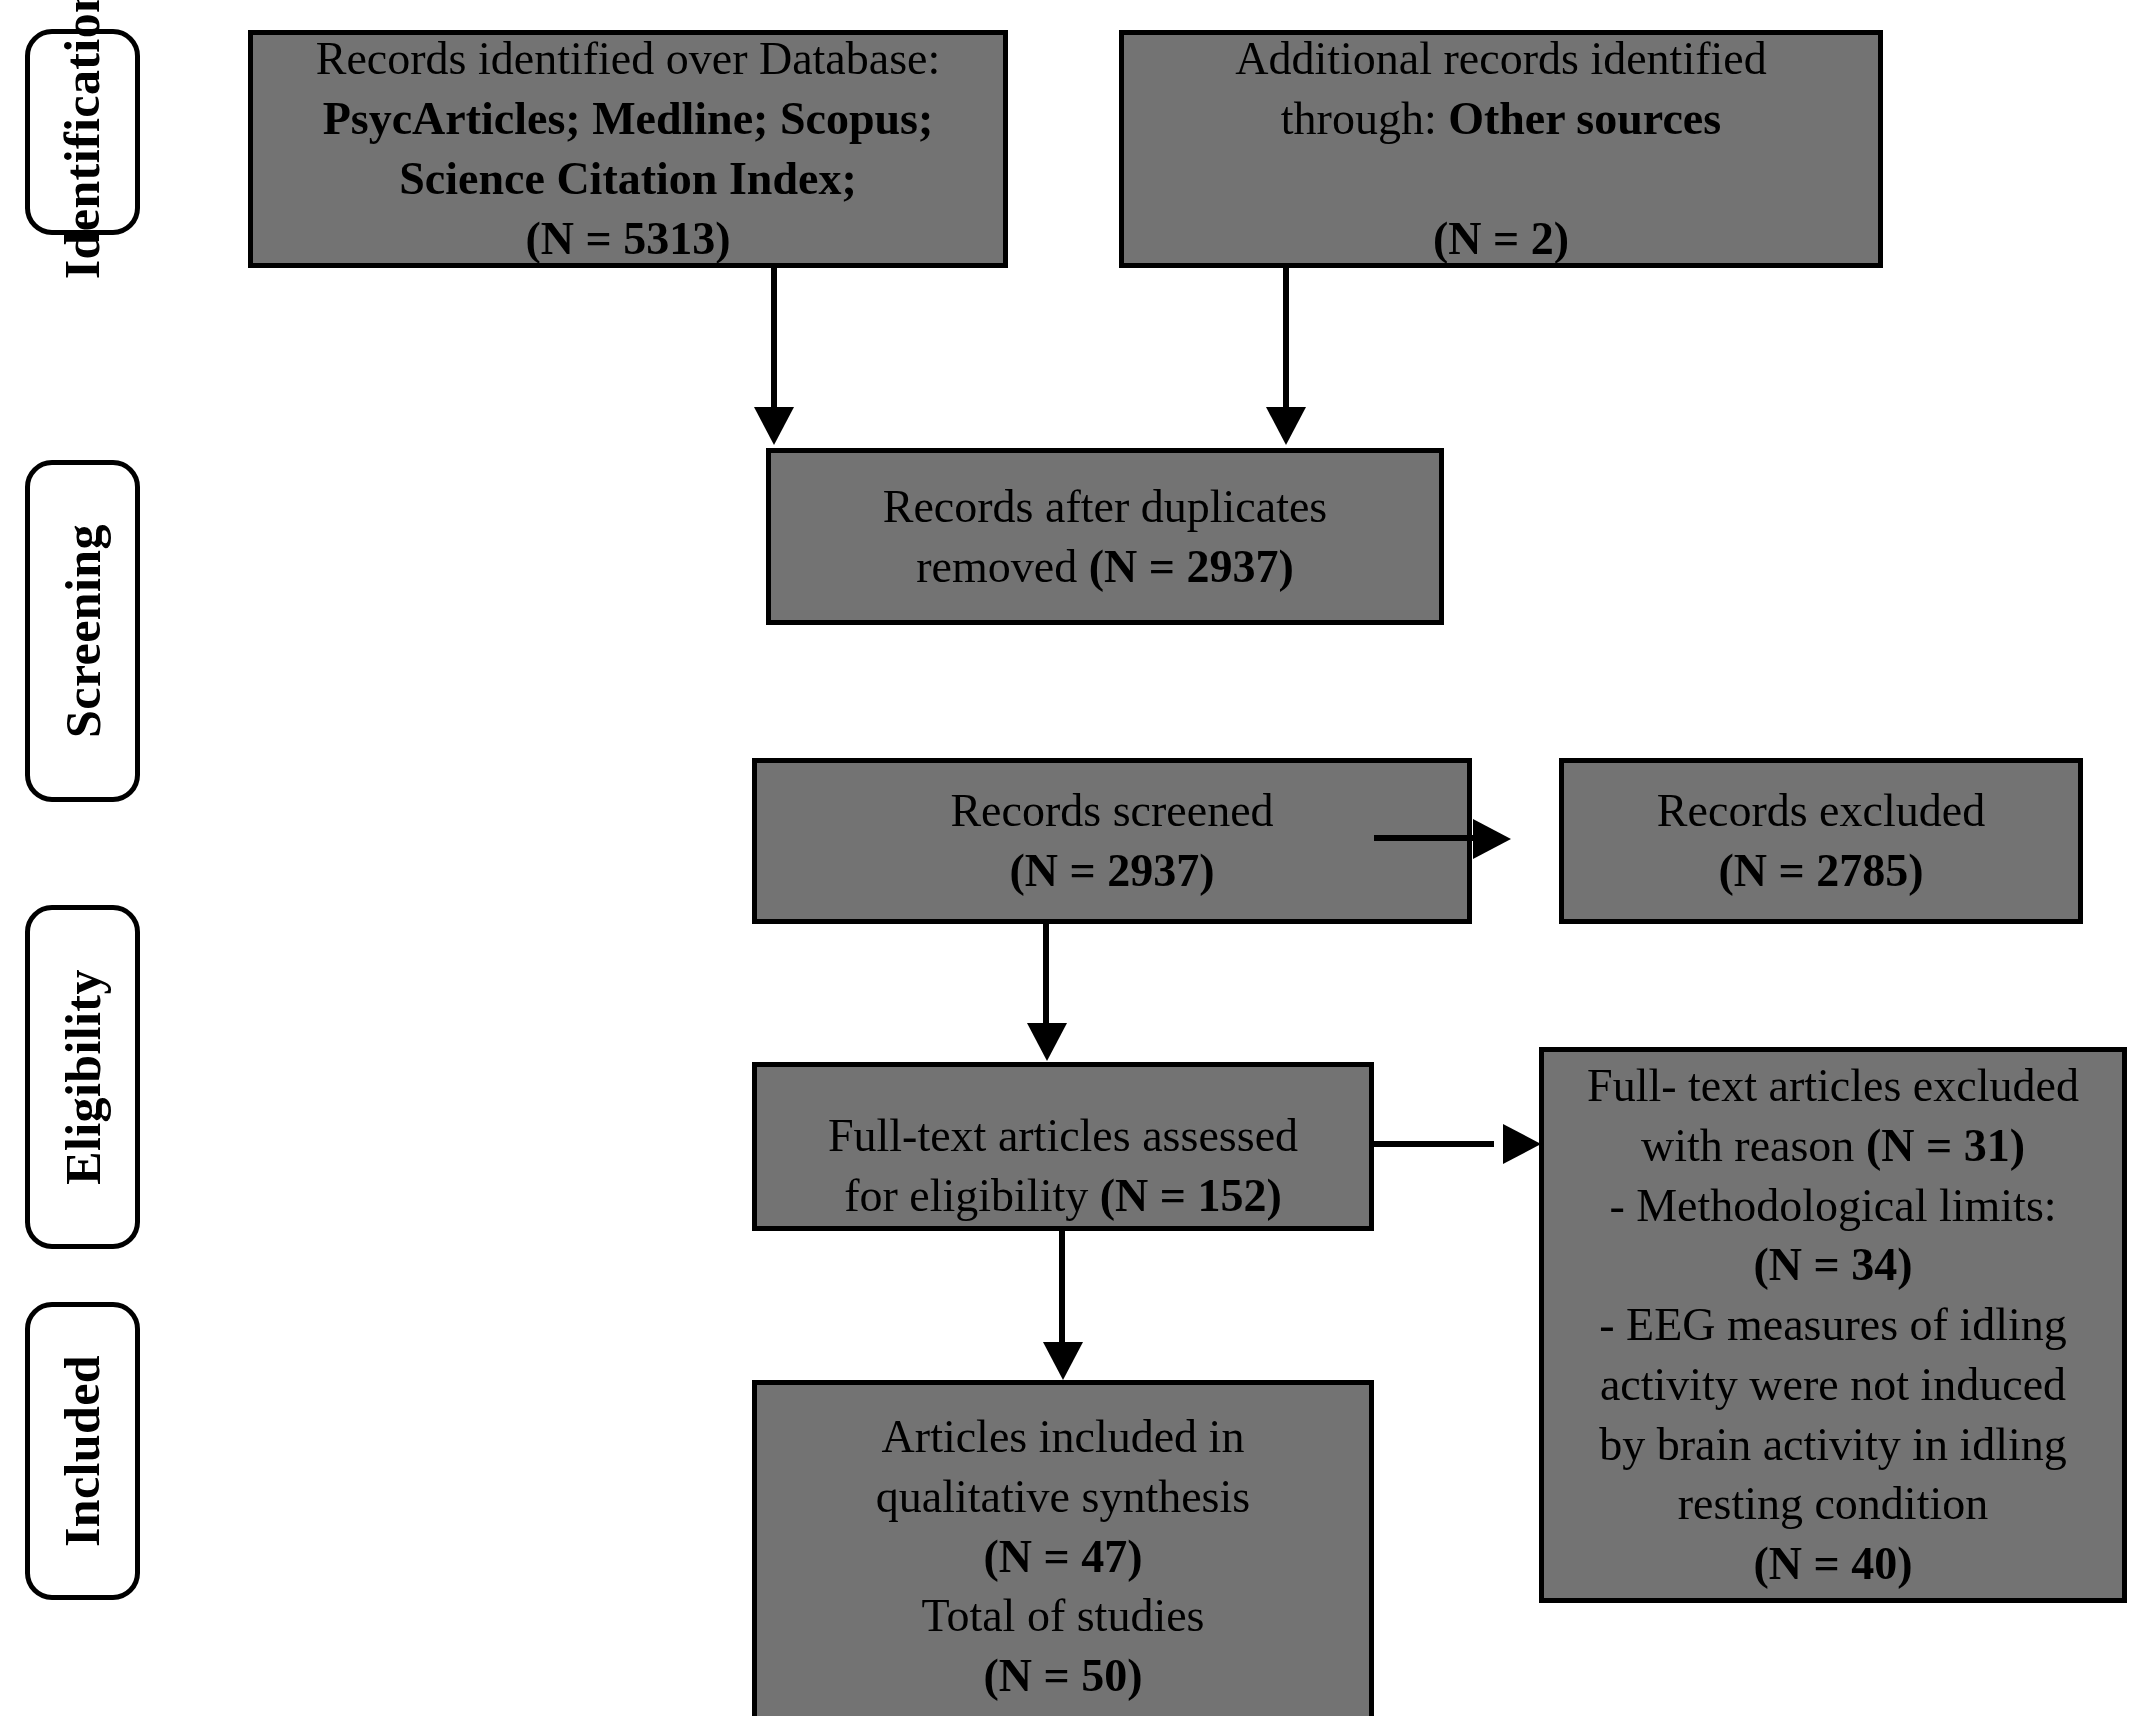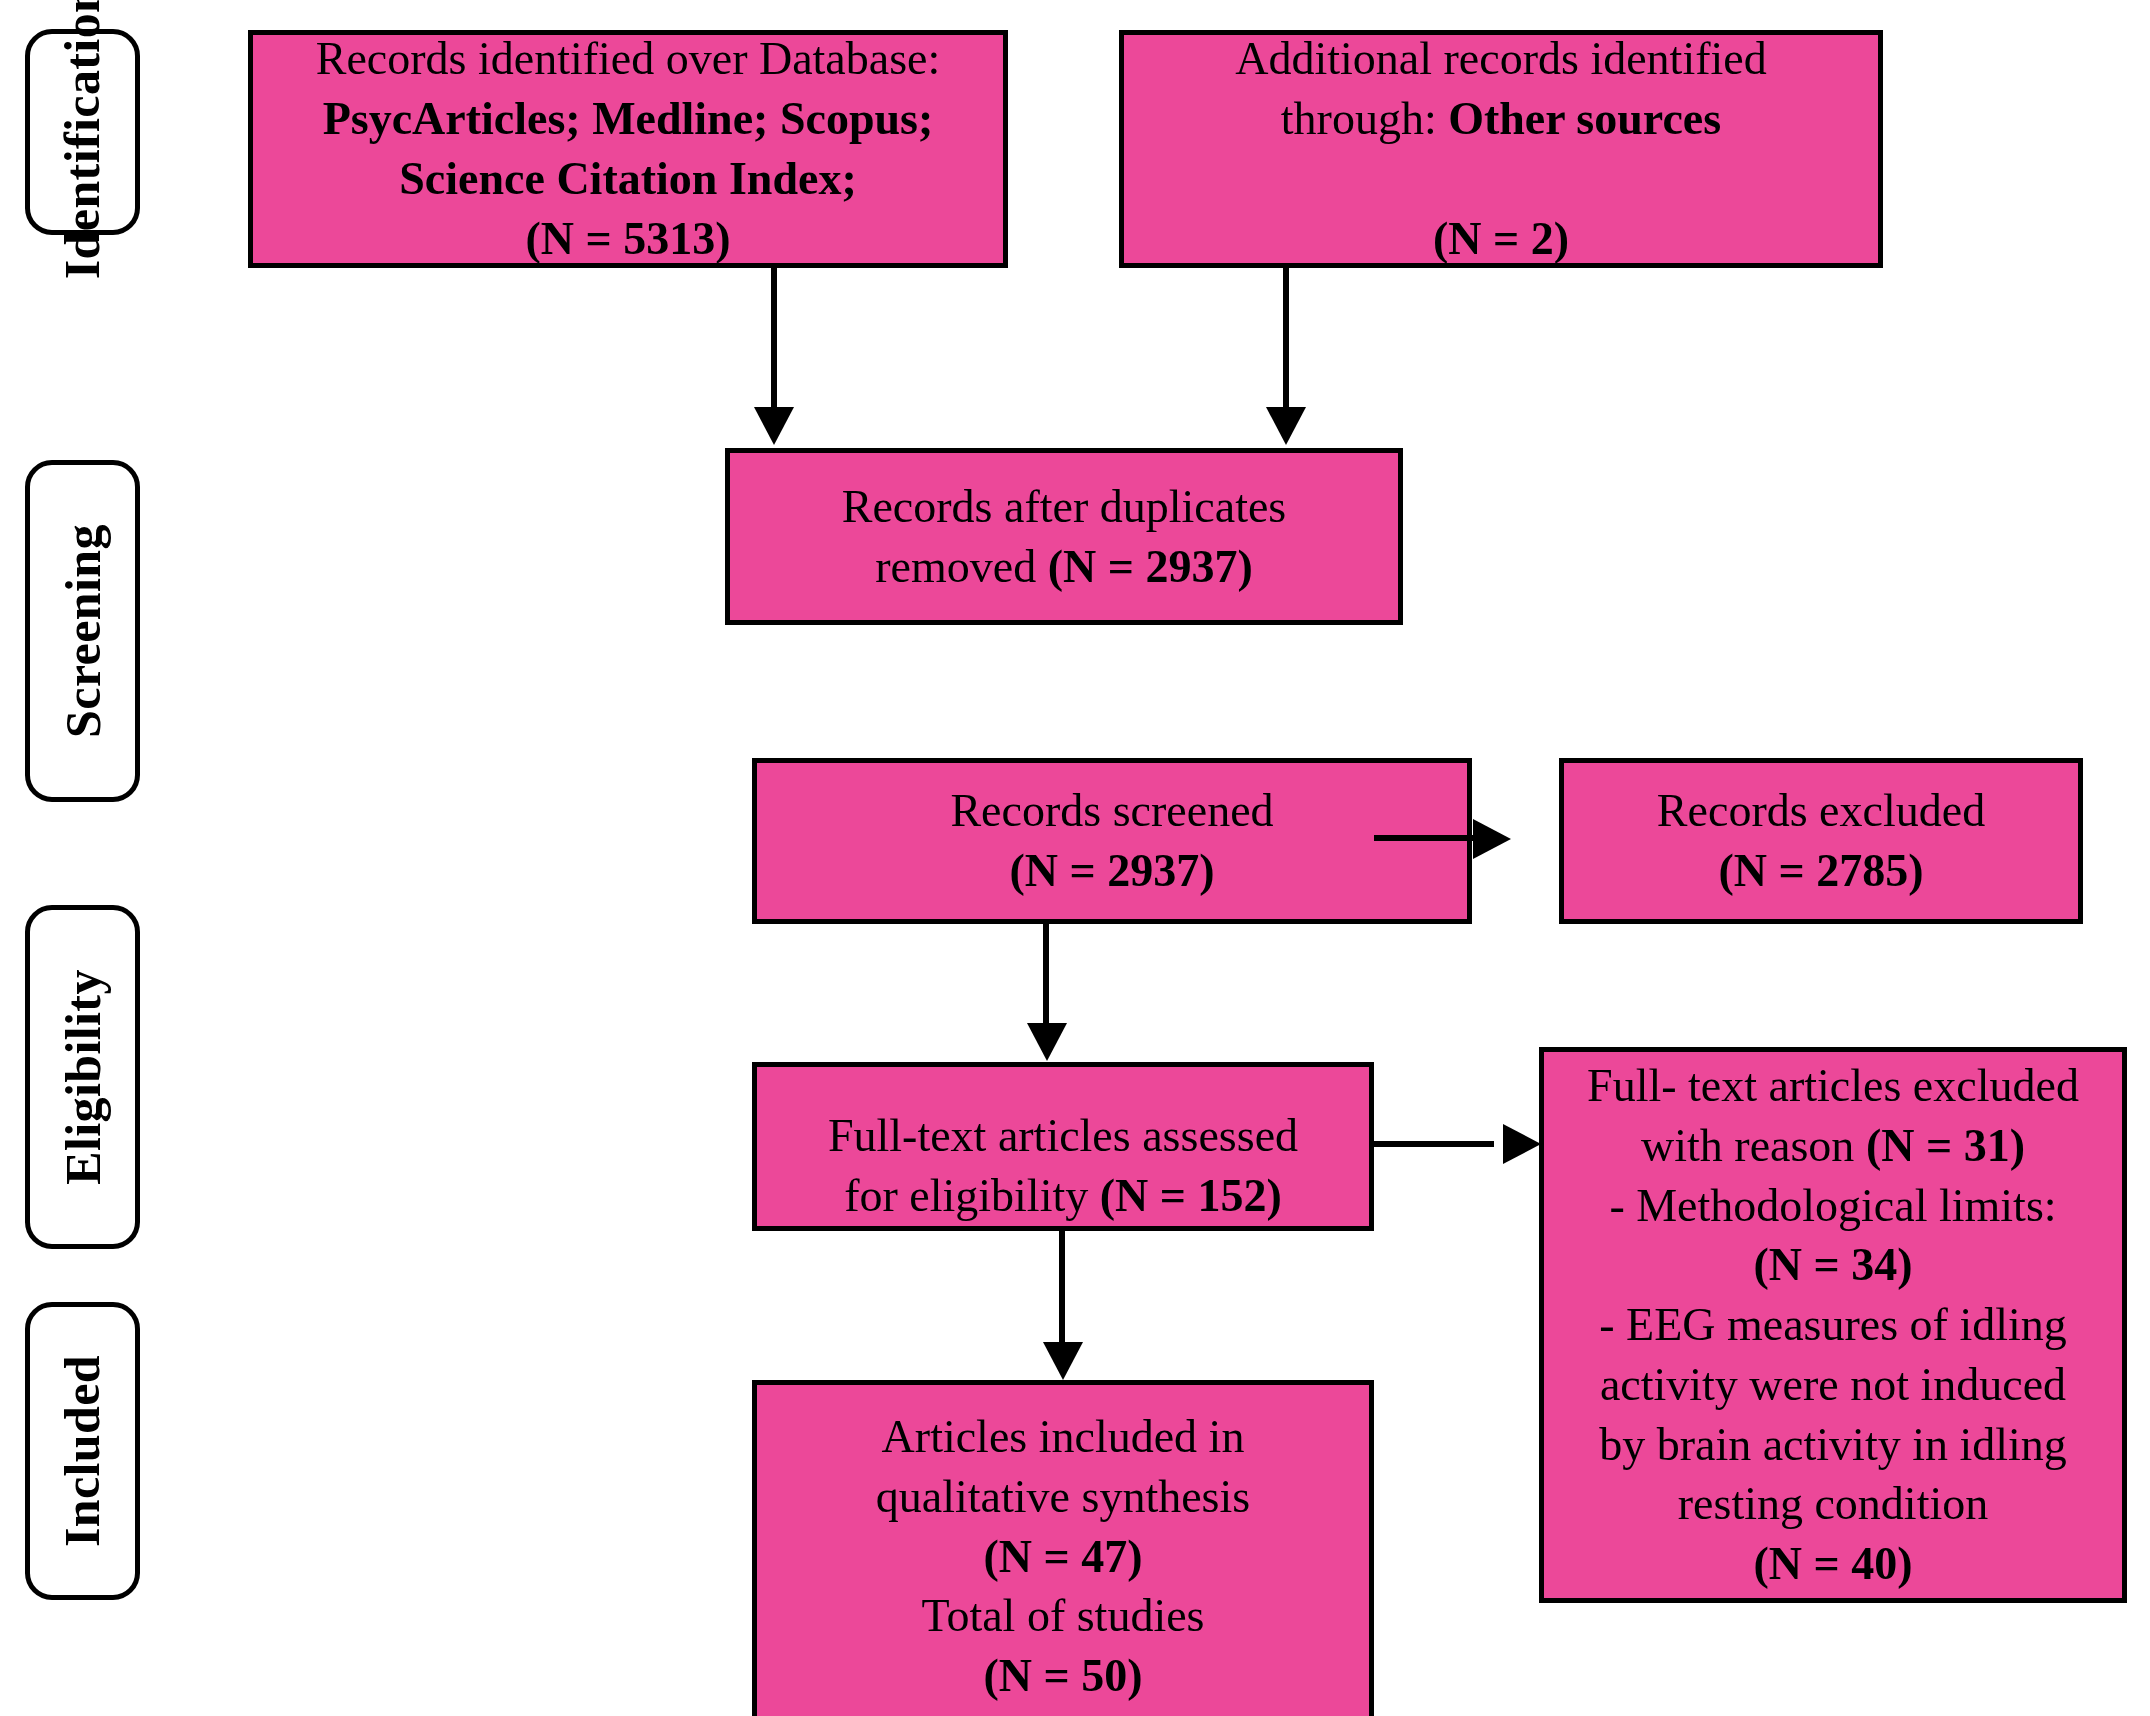--- a/index.html
+++ b/index.html
@@ -34,21 +34,21 @@
     font-weight: bold;
     font-size: 50px;
     line-height: 1;
     letter-spacing: 0.4px;
   }
 
   
   .flow-box {
     position: absolute;
     border: 5.6px solid #000000;
-    background: #ec4899;
+    background: #737373;
     box-sizing: border-box;
     display: flex;
     align-items: center;
     justify-content: center;
     text-align: center;
   }
   .flow-box .box-text {
     font-size: 46px;
     line-height: 1.30;
     padding: 0 12.8px;
@@ -121,21 +121,21 @@
       <b>(N = 2)</b>
     </div>
   </div>
 
   <div class="v-line" style="left:771px; top:268px; height:142px;"></div>
   <div class="arrow-down" style="left:754px; top:407px;"></div>
 
   <div class="v-line" style="left:1283px; top:268px; height:142px;"></div>
   <div class="arrow-down" style="left:1266px; top:407px;"></div>
 
-  <div class="flow-box" style="left:725px; top:448px; width:678px; height:177px;">
+  <div class="flow-box" style="left:766px; top:448px; width:678px; height:177px;">
     <div class="box-text">
       <span>Records after duplicates</span><br>
       <span>removed </span><b>(N = 2937)</b>
     </div>
   </div>
 
   <div class="flow-box" style="left:752px; top:758px; width:720px; height:166px;">
     <div class="box-text">
       <span>Records screened</span><br>
       <b>(N = 2937)</b>

